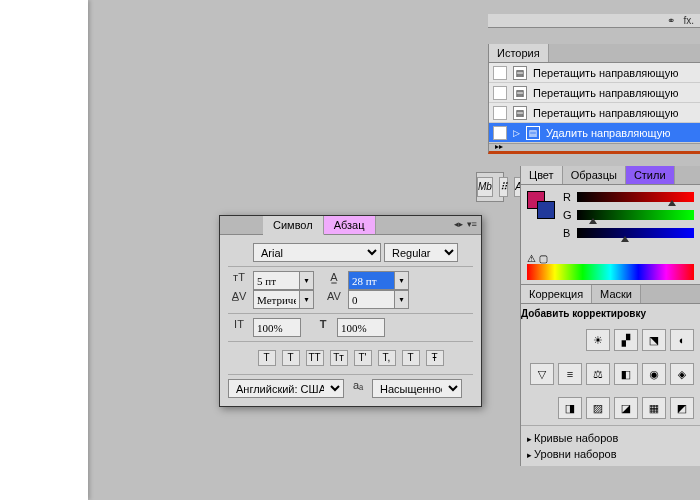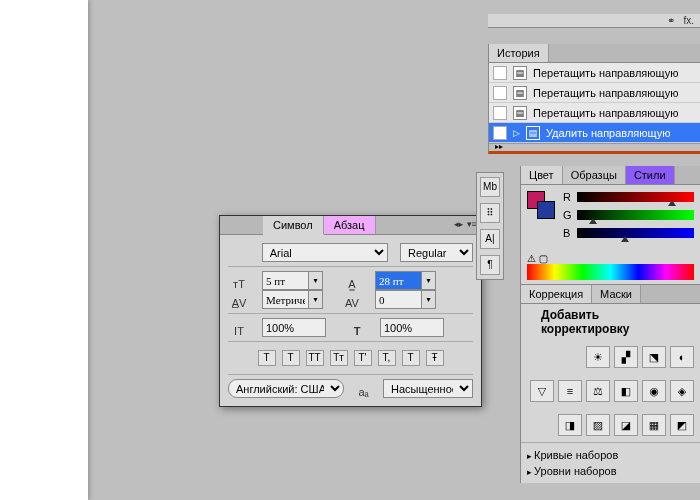--- a/index.html
+++ b/index.html
@@ -9,52 +9,52 @@
 .canvas { position: absolute; left: 0; top: 0; width: 88px; height: 500px; background: #fff; box-shadow: 2px 0 4px rgba(0,0,0,.2); }
 
 
 .char-panel { position: absolute; left: 219px; top: 215px; width: 263px; background: #d6d6d6; border: 1px solid #333; box-shadow: 2px 2px 8px rgba(0,0,0,.4); }
 .char-tabs { display: flex; background: #b8b8b8; border-bottom: 1px solid #888; position: relative; padding-left: 43px; }
 .char-tab { padding: 3px 10px; border-right: 1px solid #999; background: #f0abfc; cursor: pointer; }
 .char-tab.active { background: #d6d6d6; border-bottom: 1px solid #d6d6d6; margin-bottom: -1px; }
 .char-tabs-menu { position: absolute; right: 4px; top: 3px; display: flex; gap: 3px; }
 .menu-icon { width: 10px; font-size: 9px; color: #333; }
 .char-body { padding: 8px; }
-.row { display: flex; align-items: flex-end; gap: 12px; }
+.row { display: flex; align-items: flex-start; gap: 3px; }
 select, input.field { height: 19px; border: 1px solid #888; background: #eee; padding: 0 3px; font-size: 11px; }
 .sel-font { width: 128px; }
 .sel-style { width: 74px; }
 .icon-lbl { width: 22px; text-align: center; font-size: 11px; color: #333; }
-.field-sm { width: 64px; }
+.field-sm { width: 48px; font-family: Liberation Serif, serif; }
 .field-xs { width: 54px; font-family: Liberation Serif, serif; }
 .combo { display: inline-flex; }
 .combo input { width: 46px; border-right: none; }
 .combo .drop { width: 15px; border: 1px solid #888; background: #ddd; font-size: 8px; text-align: center; line-height: 17px; }
 .sep { height: 1px; background: #aaa; margin: 4px 0; }
 .color-swatch { width: 52px; height: 15px; background: #000; border: 1px solid #555; }
 .style-row { display: flex; gap: 6px; justify-content: center; padding: 4px 0; }
 .style-btn { width: 18px; height: 16px; border: 1px solid #999; background: #e5e5e5; text-align: center; line-height: 14px; font-size: 10px; cursor: pointer; }
-.sel-lang { width: 116px; border-radius: 9px; }
+.sel-lang { width: 116px; }
 .sel-anti { width: 90px; }
 .icon-strip { position: absolute; right: 0; top: 14px; height: 14px; width: 212px; background: #d6d6d6; border-bottom: 1px solid #888; display: flex; justify-content: flex-end; gap: 8px; padding: 0 6px; align-items: center; }
 .icon-strip span { font-size: 10px; color: #333; }
 
 .history-panel { position: absolute; top: 44px; right: 0; width: 212px; background: #d6d6d6; border-left: 1px solid #888; border-bottom: 3px solid #c2410c; }
 .panel-tabs { display: flex; background: #b8b8b8; border-bottom: 1px solid #888; }
 .panel-tab { padding: 3px 8px; border-right: 1px solid #999; background: #d6d6d6; }
 .history-list { background: #e8e8e8; }
 .history-item { display: flex; align-items: center; height: 20px; border-bottom: 1px solid #ccc; padding-left: 26px; gap: 6px; }
 .history-item.selected { background: #3478f6; color: #fff; }
 .history-check { width: 14px; height: 14px; border: 1px solid #aaa; background: #fff; margin-left: -22px; }
 .hist-icon { width: 14px; height: 14px; background: #fff; border: 1px solid #888; font-size: 9px; text-align: center; line-height: 12px; }
 .expand-bar { height: 8px; background: #c0c0c0; border-top: 1px solid #999; position: relative; }
 .expand-bar::after { content: "▸▸"; position: absolute; left: 6px; top: -2px; font-size: 8px; }
 
 
-.mini-strip { position: absolute; right: 196px; top: 172px; width: 28px; background: #d6d6d6; border: 1px solid #888; padding: 4px 0; display: flex; flex-direction: column; gap: 6px; align-items: center; }
+.mini-strip { position: absolute; right: 196px; top: 172px; width: 28px; background: #d6d6d6; border: 1px solid #888; padding: 4px 0; display: flex; flex-direction: row; gap: 6px; align-items: center; font-style: italic; }
 .mini-btn { width: 20px; height: 20px; border: 1px solid #999; background: #e5e5e5; text-align: center; line-height: 18px; font-size: 10px; }
 
 
 .color-panel { position: absolute; top: 166px; right: 0; width: 180px; background: #d6d6d6; border-left: 1px solid #888; }
 .color-tabs { display: flex; background: #b8b8b8; border-bottom: 1px solid #888; }
 .color-body { padding: 6px; }
 .color-swatches { float: left; position: relative; width: 30px; height: 30px; }
 .sw1 { position: absolute; left: 0; top: 0; width: 18px; height: 18px; background: #c41a5f; border: 1px solid #000; }
 .sw2 { position: absolute; left: 10px; top: 10px; width: 18px; height: 18px; background: #223a9b; border: 1px solid #000; }
 .slider-row { display: flex; align-items: center; gap: 4px; margin-bottom: 6px; }
@@ -62,21 +62,21 @@
 .slider { flex: 1; height: 10px; position: relative; }
 .slider.r { background: linear-gradient(to right, #000, #f00); }
 .slider.g { background: linear-gradient(to right, #000, #0f0); }
 .slider.b { background: linear-gradient(to right, #000, #00f); }
 .slider-thumb { position: absolute; bottom: -4px; width: 0; height: 0; border-left: 4px solid transparent; border-right: 4px solid transparent; border-bottom: 6px solid #333; }
 .warn { float: left; margin-top: 8px; font-size: 10px; }
 .spectrum { height: 16px; background: linear-gradient(to right, red, yellow, lime, cyan, blue, magenta, red); clear: both; margin-top: 4px; }
 
 
 .adj-panel { position: absolute; top: 284px; right: 0; width: 180px; background: #d6d6d6; border-left: 1px solid #888; border-top: 1px solid #888; }
-.adj-head { padding: 4px 20px; font-weight: bold; font-size: 12px; }
+.adj-head { padding: 4px 0; font-weight: bold; font-size: 10px; }
 .adj-grid { display: flex; flex-wrap: wrap; gap: 4px; padding: 6px; justify-content: flex-end; }
 .adj-btn { width: 24px; height: 22px; border: 1px solid #999; background: #e8e8e8; text-align: center; line-height: 20px; font-size: 11px; cursor: pointer; }
 .adj-presets { padding: 4px 6px; border-top: 1px solid #aaa; }
 .preset-row { padding: 2px 0; cursor: pointer; }
 .preset-row::before { content: "▸ "; font-size: 9px; }
 </style>
 </head>
 <body>
 
 <div class="canvas"></div>

